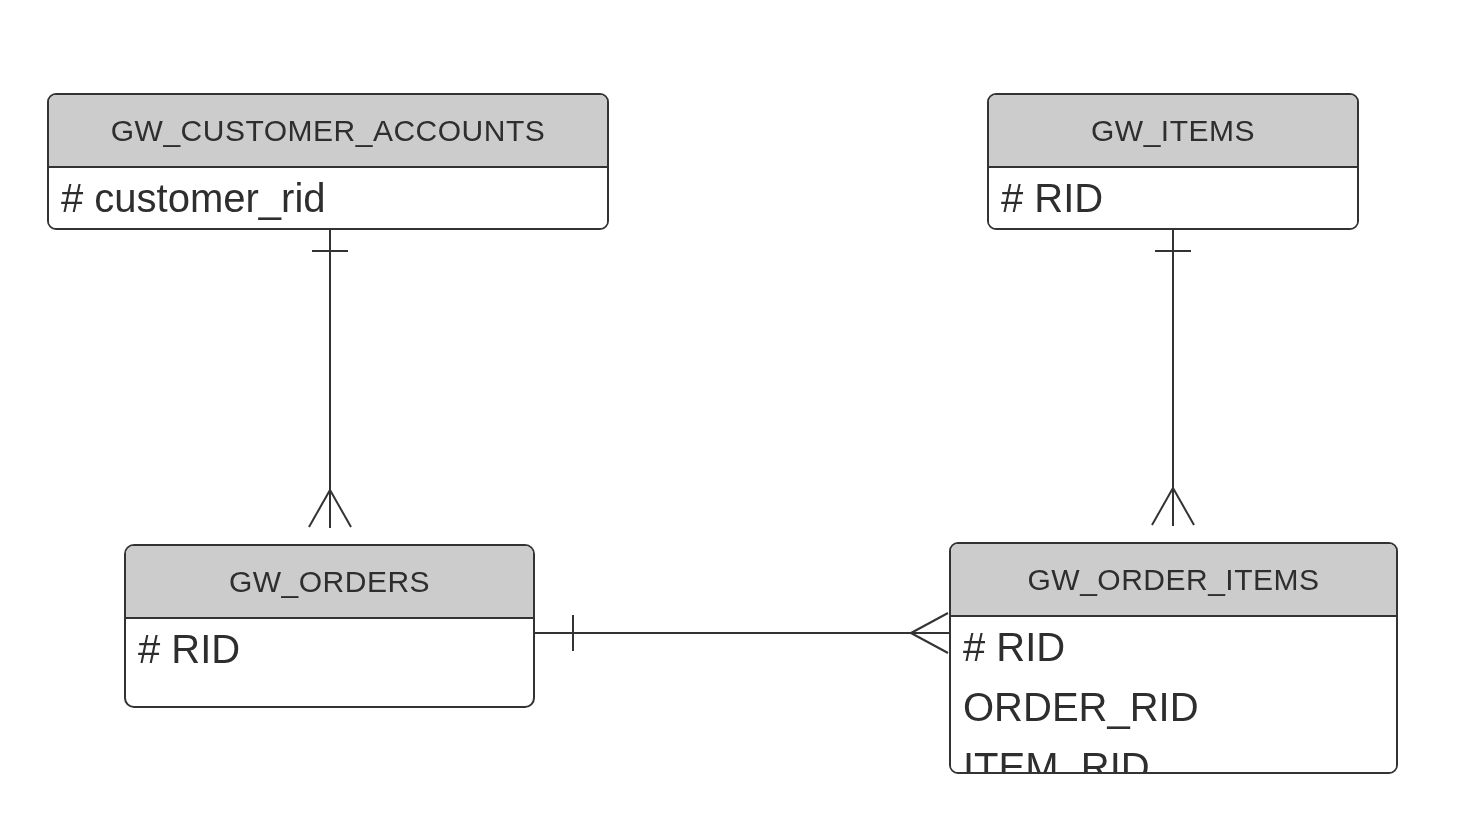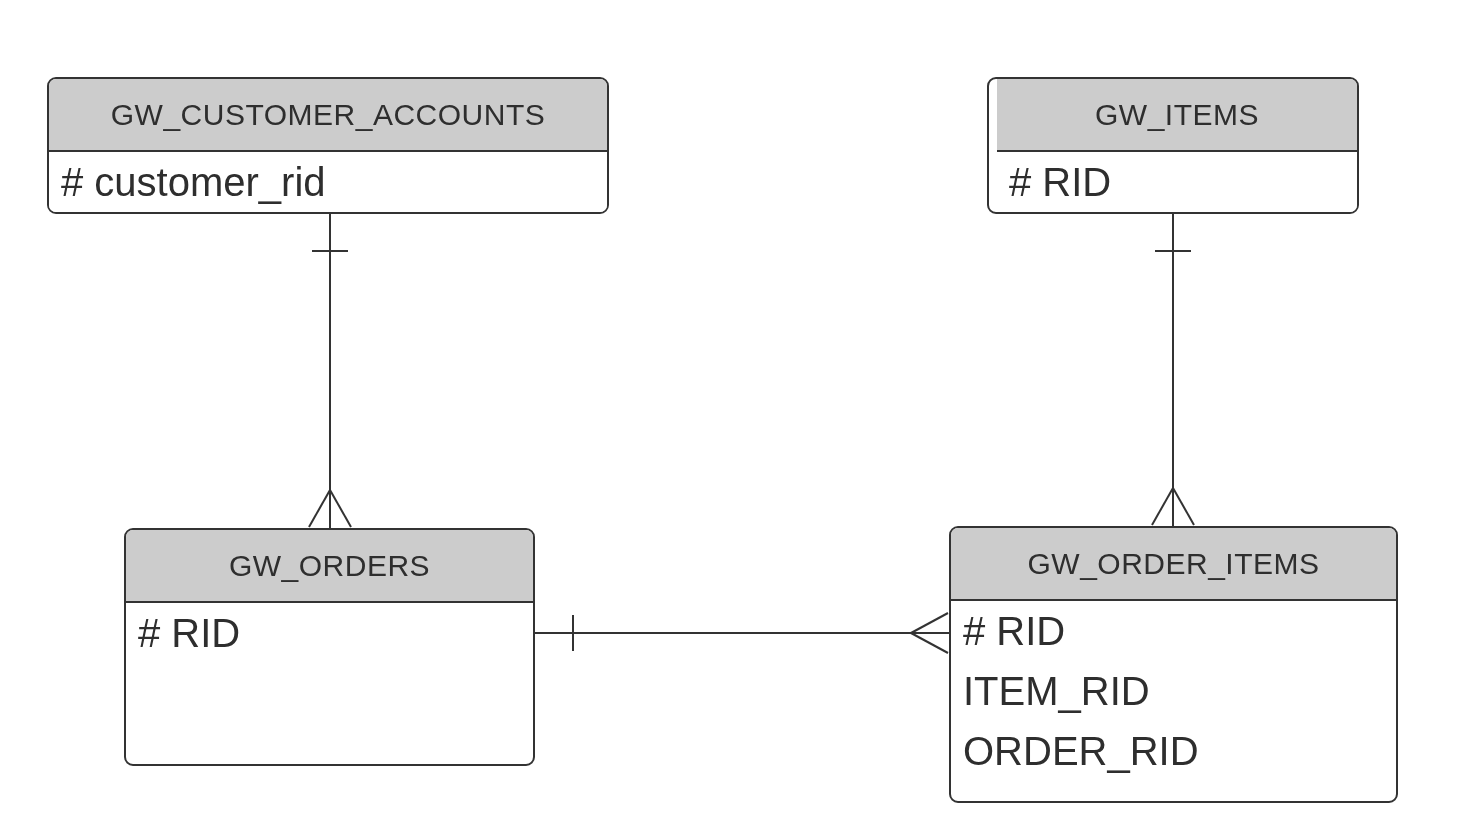--- a/index.html
+++ b/index.html
@@ -26,20 +26,21 @@
   }
   .entity {
     position: absolute;
     z-index: 2;
     box-sizing: border-box;
     border: 2px solid #333333;
     border-radius: 9px;
     background: #ffffff;
     overflow: hidden;
     color: #2e2e2e;
+    margin-top: 16px;
   }
   .entity-header {
     box-sizing: border-box;
     height: 73px;
     border-bottom: 2px solid #333333;
     background: #cccccc;
     display: flex;
     align-items: center;
     justify-content: center;
     font-size: 30px;
@@ -50,23 +51,23 @@
     box-sizing: border-box;
     height: 60px;
     display: flex;
     align-items: center;
     padding-left: 12px;
     font-size: 40px;
     white-space: nowrap;
     background: #ffffff;
   }
   #entity-customer-accounts { left: 47px;  top: 77px;  width: 562px; height: 137px; }
-  #entity-items             { left: 987px; top: 77px;  width: 372px; height: 137px; padding-left: 8px; }
-  #entity-orders            { left: 124px; top: 528px; width: 411px; height: 238px; }
-  #entity-order-items       { left: 949px; top: 526px; width: 449px; height: 277px; }
+  #entity-items             { left: 987px; top: 77px;  width: 372px; height: 137px; }
+  #entity-orders            { left: 124px; top: 528px; width: 411px; height: 164px; border-radius: 10px; }
+  #entity-order-items       { left: 949px; top: 526px; width: 449px; height: 232px; }
 </style>
 </head>
 <body>
 
 <div class="canvas">
 
   <svg class="connector-layer" width="1461" height="828" viewBox="0 0 1461 828" xmlns="http://www.w3.org/2000/svg">
     <g stroke="#333333" stroke-width="2" fill="none">
 
       <g>
@@ -103,17 +104,17 @@
   </div>
 
   <div class="entity" id="entity-orders">
     <div class="entity-header">GW_ORDERS</div>
     <div class="entity-row"># RID</div>
   </div>
 
   <div class="entity" id="entity-order-items">
     <div class="entity-header">GW_ORDER_ITEMS</div>
     <div class="entity-row"># RID</div>
+    <div class="entity-row">ORDER_RID</div>
     <div class="entity-row">ITEM_RID</div>
-    <div class="entity-row">ORDER_RID</div>
   </div>
 
 </div>
 
 </body></html>

